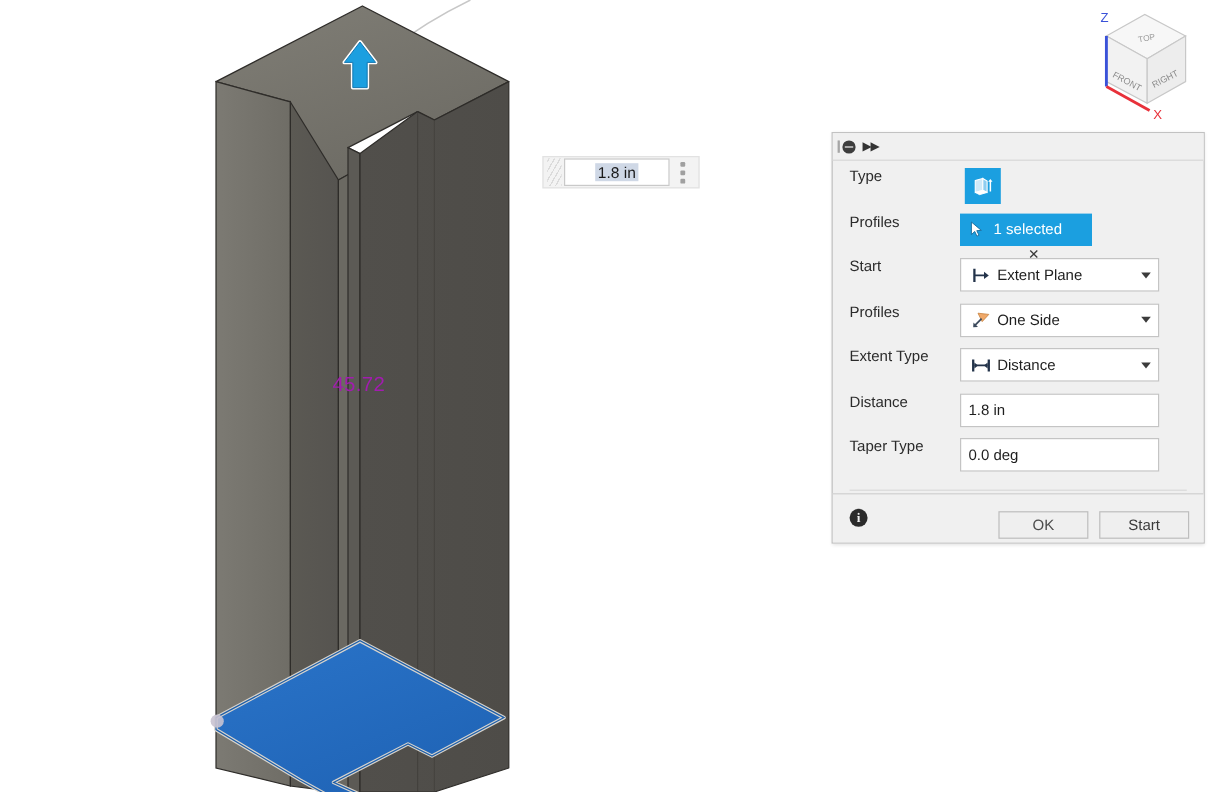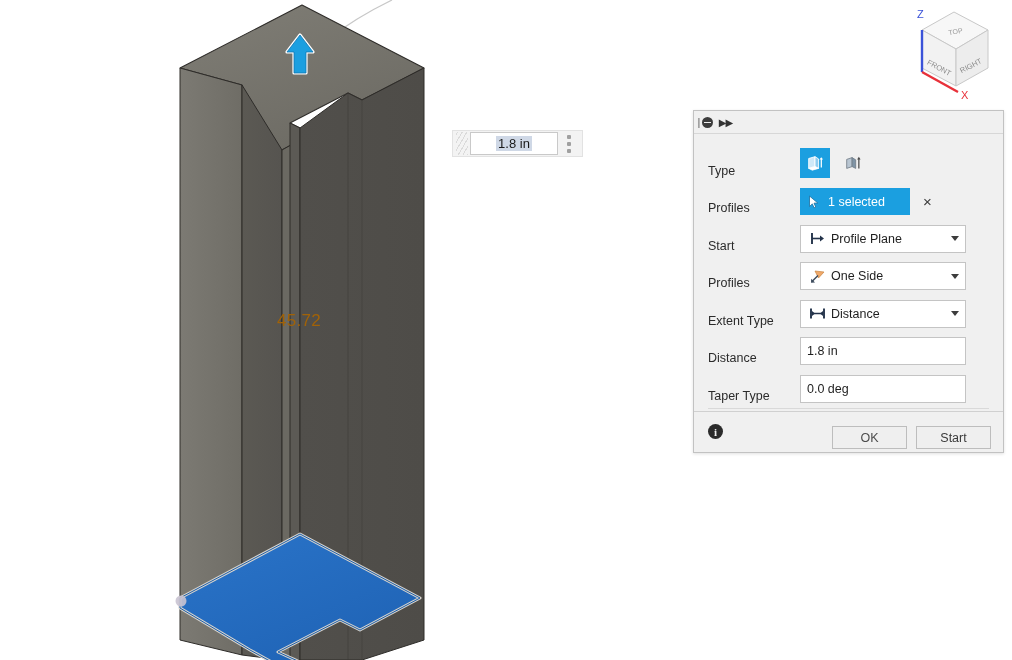--- a/index.html
+++ b/index.html
@@ -24,21 +24,21 @@
     background: #ffffff;
     overflow: hidden;
   }
   #model-svg { position: absolute; left: 0; top: 0; }
 
   
   #dim-text {
     position: absolute;
     left: 277px; top: 311px;
     font-size: 17px;
-    color: #a16207;
+    color: #a21caf;
     letter-spacing: 0.3px;
     user-select: none;
     pointer-events: none;
   }
 
   
   #inline-editor {
     position: absolute;
     left: 452px; top: 130px;
     height: 27px;
@@ -123,31 +123,31 @@
     flex: 1 1 auto;
   }
   #dlg-expand {
     font-size: 10px; color: #333; letter-spacing: -1px;
   }
 
   #dlg-body { padding: 6px 0 0 0; }
 
   .row {
     display: flex;
-    align-items: flex-end;
+    align-items: flex-start;
     height: 37.5px;
     padding: 0 10px 0 14px;
   }
   .row-label {
     width: 92px;
     font-size: 12.5px;
     color: #2b2b2b;
     flex: 0 0 auto;
   }
-  .ctl { display: flex; align-items: center; }
+  .ctl { display: flex; align-items: center; flex-direction: column; }
 
   
   .typebtn {
     width: 30px; height: 30px;
     display: flex; align-items: center; justify-content: center;
     background: transparent; border: none; cursor: pointer;
   }
   .typebtn.active { background: #1b9fe0; }
   .typebtn + .typebtn { margin-left: 8px; }
 
@@ -375,21 +375,21 @@
       <div class="row">
         <div class="row-label">Start</div>
         <div class="dd">
           <span class="dd-ico">
             <svg width="17" height="15" viewBox="0 0 17 15">
               <line x1="3" y1="2" x2="3" y2="13" stroke="#23334a" stroke-width="1.9"></line>
               <line x1="3" y1="7.5" x2="12" y2="7.5" stroke="#23334a" stroke-width="1.6"></line>
               <path d="M11 4.5 L15 7.5 L11 10.5 Z" fill="#23334a"></path>
             </svg>
           </span>
-          <span class="dd-text">Profile Plane</span>
+          <span class="dd-text">Extent Plane</span>
           <span class="caret"></span>
         </div>
       </div>
 
       <div class="row">
         <div class="row-label">Profiles</div>
         <div class="dd">
           <span class="dd-ico">
             <svg width="17" height="15" viewBox="0 0 17 15">
               <path d="M6 2 L15 3 L9.5 9 Z" fill="#f0a96a" stroke="#c98440" stroke-width=".7"></path>

